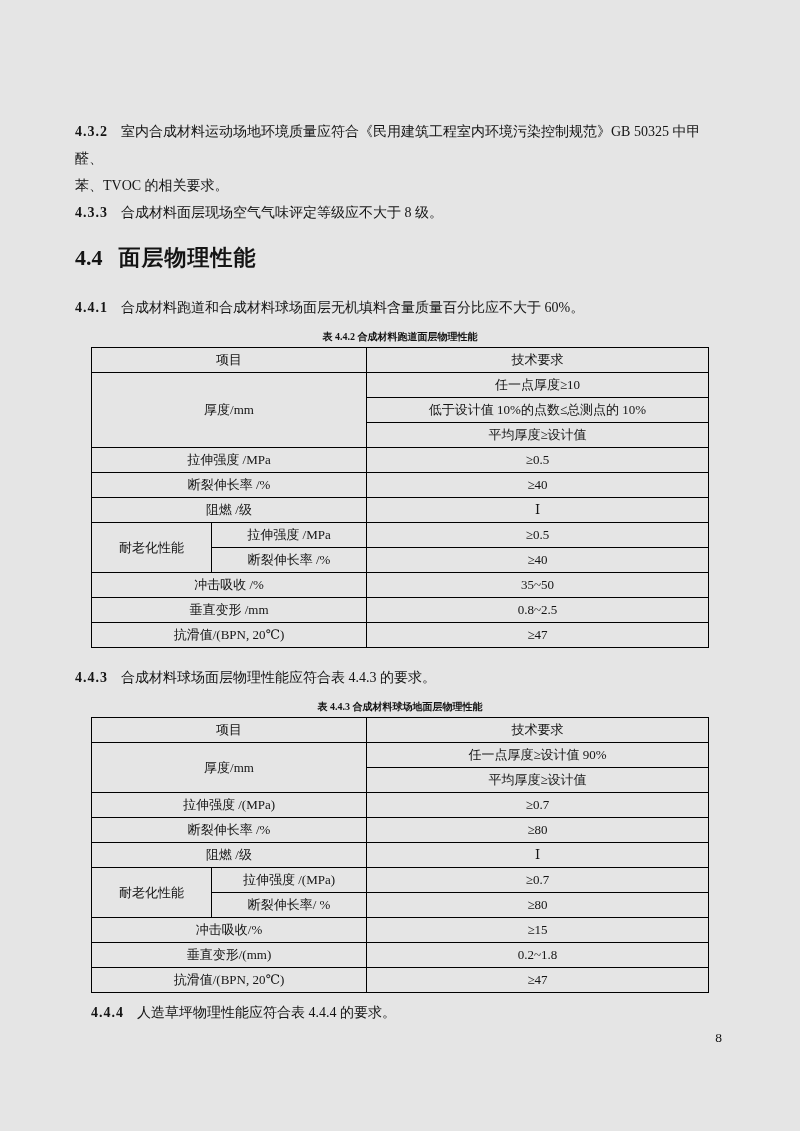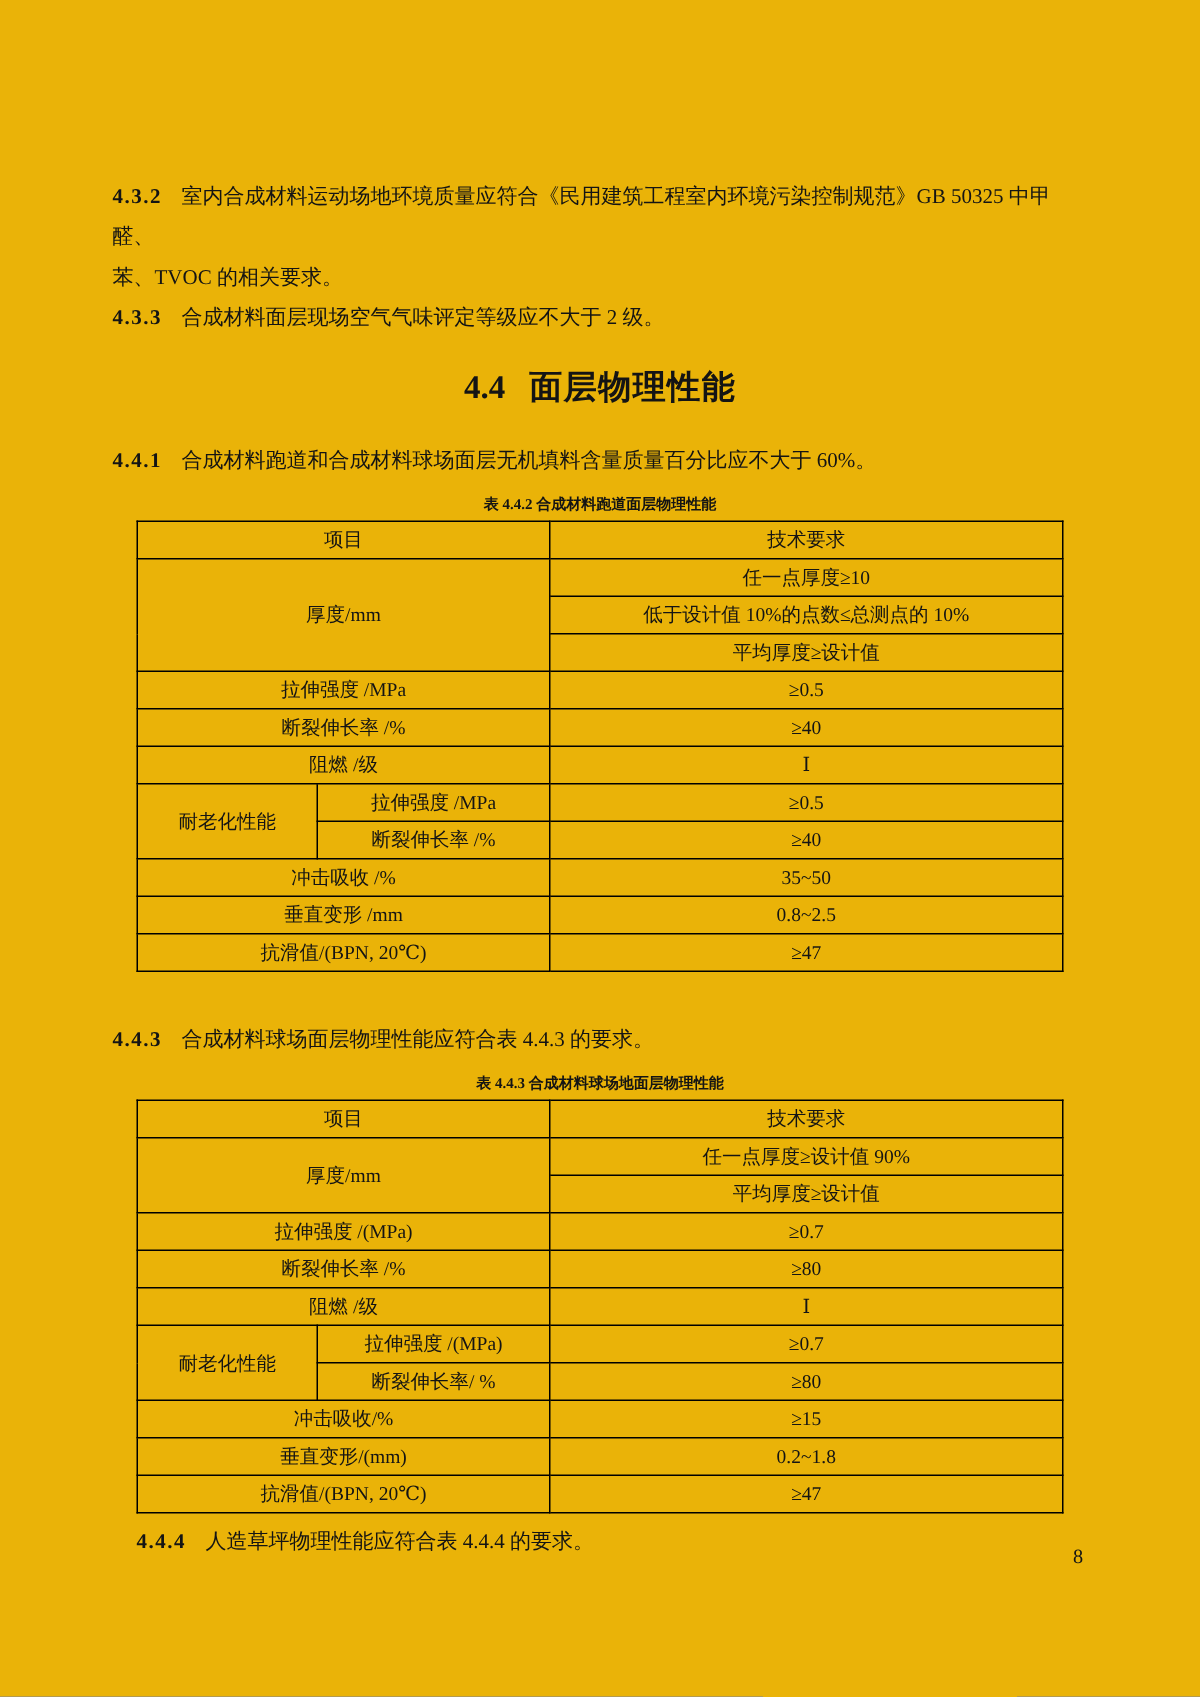--- a/index.html
+++ b/index.html
@@ -1,59 +1,59 @@
 <!DOCTYPE html>
 <html><head>
 <meta charset="utf-8">
 <style>
   html,body{margin:0;padding:0;background:#888;}
   .page{
-    width:800px;height:1131px;background:#eab308;position:relative;
+    width:800px;height:1131px;background:#e5e5e5;position:relative;
     font-family:"Liberation Serif","DejaVu Serif",serif;color:#141414;
     margin:0 auto;overflow:hidden;
   }
   .content{padding:118px 75px 0 75px;}
   .para{font-size:14px;line-height:27px;margin:0;}
   .para .pnum{font-weight:bold;margin-right:13px;letter-spacing:1px;}
   .para .ptext{white-space:pre-wrap;}
   .section-heading{
-    text-align:center;font-size:22px;font-weight:bold;
+    text-align:left;font-size:22px;font-weight:bold;
     margin:16px 0 20px 0;line-height:32px;letter-spacing:1px;
   }
   .section-heading .hnum{margin-right:16px;letter-spacing:0;}
   .tcaption{
     text-align:center;font-size:10px;font-weight:bold;
     margin:6px 0 0 0;line-height:20px;
   }
   table.spec{
     border-collapse:collapse;table-layout:fixed;
     margin:0 auto;width:617px;
   }
   table.spec td{
     border:1px solid #000;height:25px;box-sizing:border-box;
     text-align:center;vertical-align:middle;
     font-size:13px;padding:0 4px;line-height:16px;
   }
-  .mt16{margin-top:32px;}
+  .mt16{margin-top:16px;}
   .mt6{margin-top:6px;margin-left:16px;}
   .page-number{
     position:absolute;top:1030px;right:78px;
     font-size:13.5px;color:#141414;
   }
 </style>
 </head>
 <body>
 
 <div class="page">
   <div class="content">
 
     <p class="para"><span class="pnum">4.3.2</span><span class="ptext">室内合成材料运动场地环境质量应符合《民用建筑工程室内环境污染控制规范》GB 50325 中甲醛、
 苯、TVOC 的相关要求。</span></p>
 
-    <p class="para"><span class="pnum">4.3.3</span><span class="ptext">合成材料面层现场空气气味评定等级应不大于 2 级。</span></p>
+    <p class="para"><span class="pnum">4.3.3</span><span class="ptext">合成材料面层现场空气气味评定等级应不大于 8 级。</span></p>
 
     <div class="section-heading"><span class="hnum">4.4</span><span>面层物理性能</span></div>
 
     <p class="para"><span class="pnum">4.4.1</span><span class="ptext">合成材料跑道和合成材料球场面层无机填料含量质量百分比应不大于 60%。</span></p>
 
 
     <div class="tcaption">表 4.4.2  合成材料跑道面层物理性能</div>
 
     <table class="spec">
       <colgroup>

